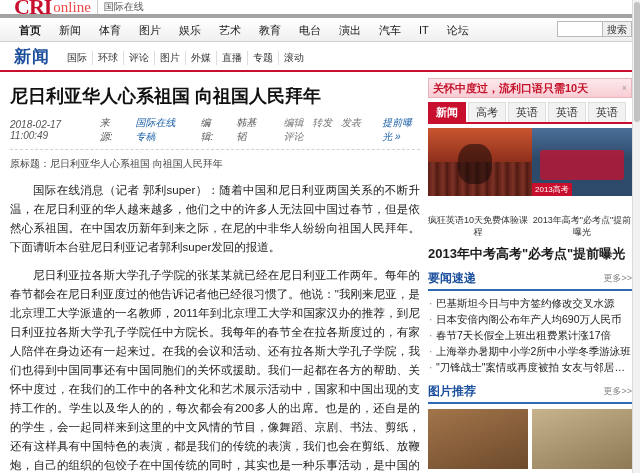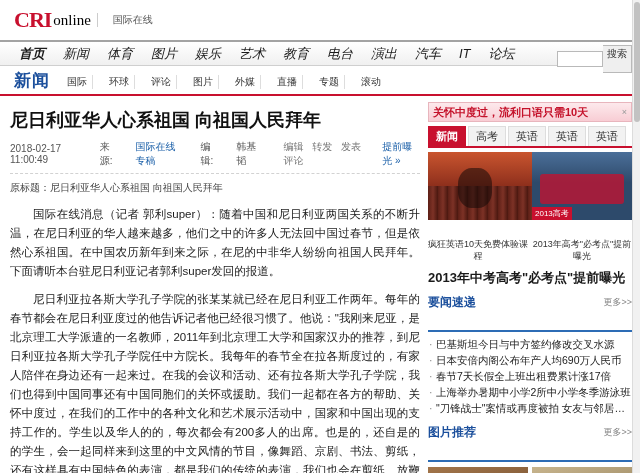--- a/index.html
+++ b/index.html
@@ -9,81 +9,80 @@
     font-family: "Liberation Sans", sans-serif;
     font-size: 11px;
     color: #222;
     background: #ffffff;
     overflow: hidden;
   }
   .page { width:640px; height:473px; position:relative; background:#fff; }
 
   
   .topbar {
-    height: 42px;
+    height: 18px;
     background: #ffffff;
-    border-bottom: 2px solid #a3a3a3;
+    border-bottom: 4px solid #a3a3a3;
     display: flex;
     align-items: center;
     padding-left: 14px;
   }
   .logo-cri {
     font-size: 22px;
     font-weight: bold;
     color: #c8102e;
     letter-spacing: -1px;
     font-family: "Liberation Serif", serif;
   }
   .logo-online {
     font-size: 15px;
-    color: #000000;
+    color: #ef4444;
     margin-left: 2px;
     font-family: "Liberation Serif", serif;
   }
   .logo-cn {
     font-size: 10px;
     color: #555;
     margin-left: 6px;
     border-left: 1px solid #ccc;
-    padding-left: 15px;
+    padding-left: 6px;
   }
 
   
   .nav {
     height: 24px;
     background: linear-gradient(#ffffff,#f0f0f0);
     border-bottom: 1px solid #cfcfcf;
     display: flex;
     align-items: center;
     padding-left: 10px;
     position: relative;
   }
   .nav a {
-    font-size: 13px;
+    font-size: 11px;
     color: #1a1a1a;
     text-decoration: none;
     padding: 0 9px;
     line-height: 22px;
     white-space: nowrap;
-    font-style: italic;
   }
   .nav a:first-child { font-weight: bold; }
   .nav-search {
     position: absolute;
     right: 8px; top: 3px;
     display: flex; align-items: center;
   }
   .nav-search input {
     width: 46px; height: 16px;
     border: 1px solid #b9b9b9;
     font-size: 10px;
     padding: 0 2px;
   }
   .nav-search .btn {
-    height: 28px; line-height: 15px;
+    height: 16px; line-height: 15px;
     border: 1px solid #b9b9b9;
     border-left: none;
     background: #efefef;
     font-size: 10px;
     padding: 0 4px;
     color: #333;
   }
 
   
   .secbar {
@@ -95,21 +94,21 @@
     background: #fff;
   }
   .secbar .title {
     font-size: 17px;
     font-weight: bold;
     color: #1b4f9c;
     margin-right: 12px;
     letter-spacing: 1px;
   }
   .secbar .sublinks {
-    display: flex; gap: 11px; padding-bottom: 3px;
+    display: flex; gap: 0px; padding-bottom: 3px;
   }
   .secbar .sublinks a {
     font-size: 10px; color: #333; text-decoration: none; padding: 0 5px;
     border-right: 1px solid #ddd;
   }
   .secbar .sublinks a:last-child { border-right: none; }
 
   
   .cols { display: flex; padding: 6px 8px 0 10px; }
   .left { width: 418px; }
@@ -121,21 +120,21 @@
     color: #111;
     line-height: 24px;
     margin: 6px 0 8px 0;
     font-family: "Liberation Sans", sans-serif;
   }
   .metaline {
     font-size: 10px;
     color: #555;
     border-bottom: 1px dashed #d2d2d2;
     padding-bottom: 5px;
-    display: flex; gap: 18px; align-items: center;
+    display: flex; gap: 18px; align-items: center; font-style: italic;
   }
   .metaline .m-link { color:#1a5fa8; text-decoration:none; }
   .metaline .tools { margin-left: 6px; color:#777; }
   .metaline .tools span { margin-right: 6px; }
   .source-line {
     font-size: 10px; color: #444; margin: 7px 0 10px 0;
   }
   .article p {
     font-size: 11.5px;
     line-height: 19px;
@@ -180,21 +179,21 @@
   }
   .thumb2 .img { background:#2d4a6b; }
 
   .rheadline {
     font-size: 13px; font-weight: bold; color: #1a1a1a;
     margin: 7px 0 4px 0; line-height: 17px;
   }
 
   .rbox-head {
     display:flex; align-items:center; justify-content:space-between;
-    border-bottom: 2px solid #2d6cb5; padding-bottom: 19px; margin-top: 8px;
+    border-bottom: 2px solid #2d6cb5; padding-bottom: 2px; margin-top: 8px;
   }
   .rbox-head .t { font-size: 12px; font-weight: bold; color: #1b4f9c; }
   .rbox-head .more { font-size: 9px; color:#888; }
   .rlist { list-style: none; margin: 4px 0 0 0; padding: 0; }
   .rlist li {
     font-size: 10.5px; line-height: 16px; color: #222;
     white-space: nowrap; overflow: hidden; text-overflow: ellipsis;
     padding-left: 8px; position: relative;
   }
   .rlist li:before {

